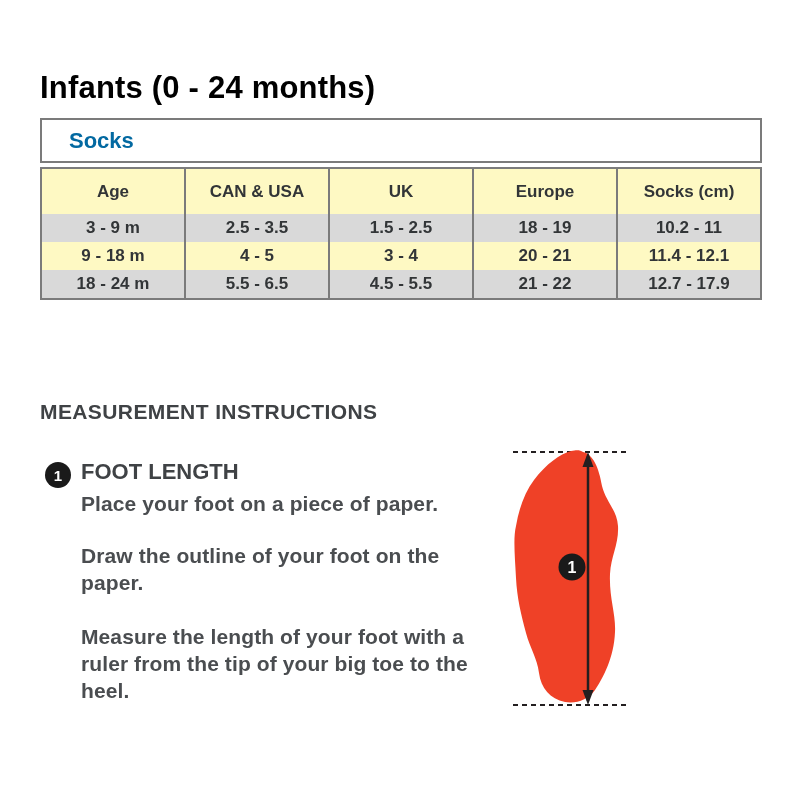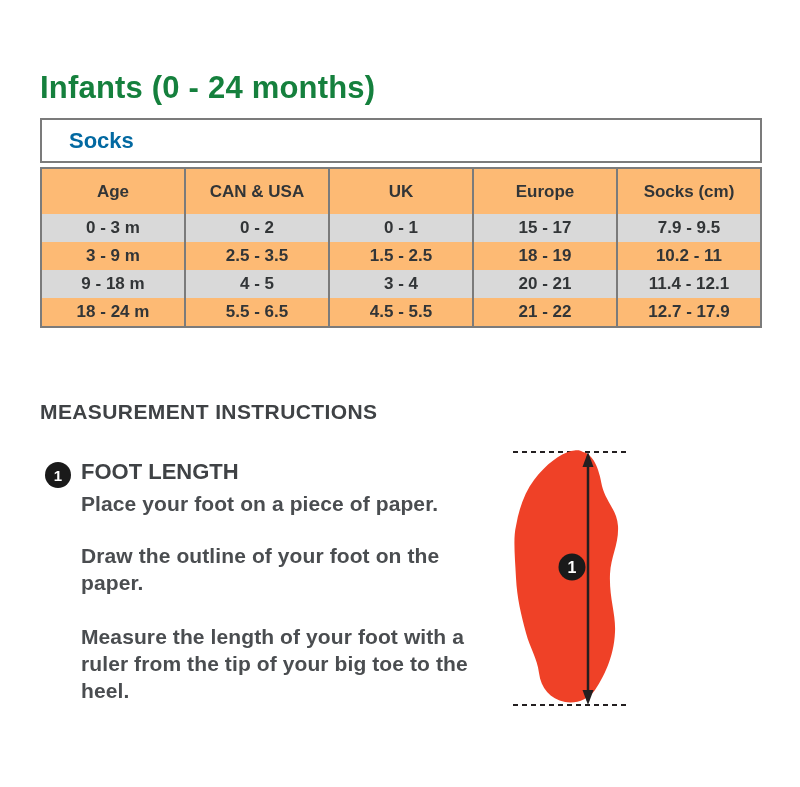--- a/index.html
+++ b/index.html
@@ -7,39 +7,39 @@
     position:relative;
     width:800px;height:787px;
     background:#ffffff;
     font-family:"Liberation Sans", sans-serif;
     color:#3F4245;
     overflow:hidden;
   }
   
   .page-title{
     position:absolute;left:40px;top:70px;
-    font-size:31px;font-weight:700;color:#15803d;
+    font-size:31px;font-weight:700;color:#000000;
     letter-spacing:0.2px;
   }
   
   .group-box{
     position:absolute;left:40px;top:118px;
     width:722px;height:45px;box-sizing:border-box;
     border:2px solid #7B7B7B;background:#fff;
     display:flex;align-items:center;
   }
   .group-box .group-label{
     padding-left:27px;font-size:22px;font-weight:700;color:#0369a1;
   }
   
   table.size-table{
     position:absolute;left:40px;top:167px;
     width:722px;border-collapse:collapse;
     border:2px solid #7B7B7B;table-layout:fixed;
-    background:#fdba74;
+    background:#fef9c3;
   }
   table.size-table th, table.size-table td{
     border-left:2px solid #7B7B7B;
     text-align:center;vertical-align:middle;
     font-size:17px;font-weight:700;color:#323537;
     padding:0;
   }
   table.size-table th:first-child, table.size-table td:first-child{border-left:none;}
   table.size-table thead th{height:45px;}
   table.size-table tbody td{height:28px;}
@@ -88,27 +88,20 @@
     <thead>
       <tr>
         <th>Age</th>
         <th>CAN &amp; USA</th>
         <th>UK</th>
         <th>Europe</th>
         <th>Socks (cm)</th>
       </tr>
     </thead>
     <tbody>
-      <tr>
-        <td>0 - 3 m</td>
-        <td>0 - 2</td>
-        <td>0 - 1</td>
-        <td>15 - 17</td>
-        <td>7.9 - 9.5</td>
-      </tr>
       <tr>
         <td>3 - 9 m</td>
         <td>2.5 - 3.5</td>
         <td>1.5 - 2.5</td>
         <td>18 - 19</td>
         <td>10.2 - 11</td>
       </tr>
       <tr>
         <td>9 - 18 m</td>
         <td>4 - 5</td>

